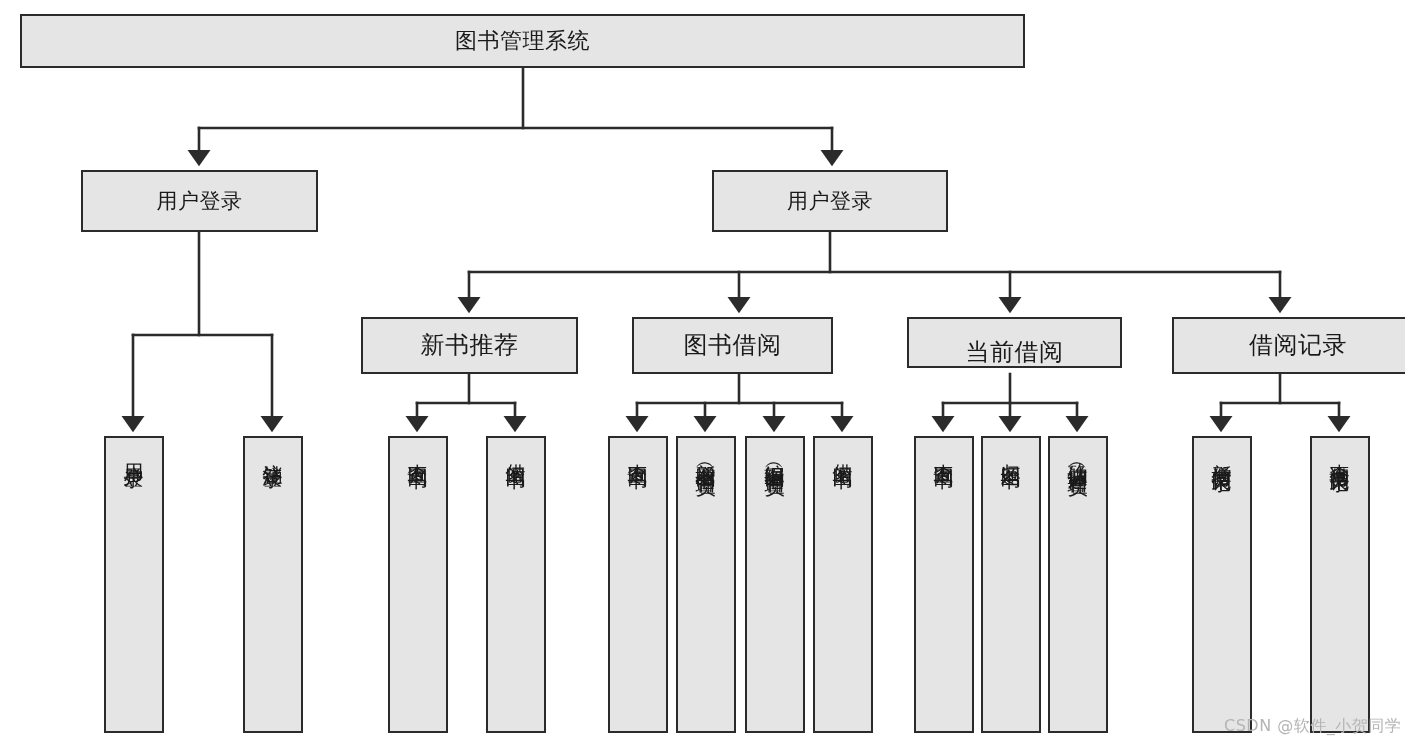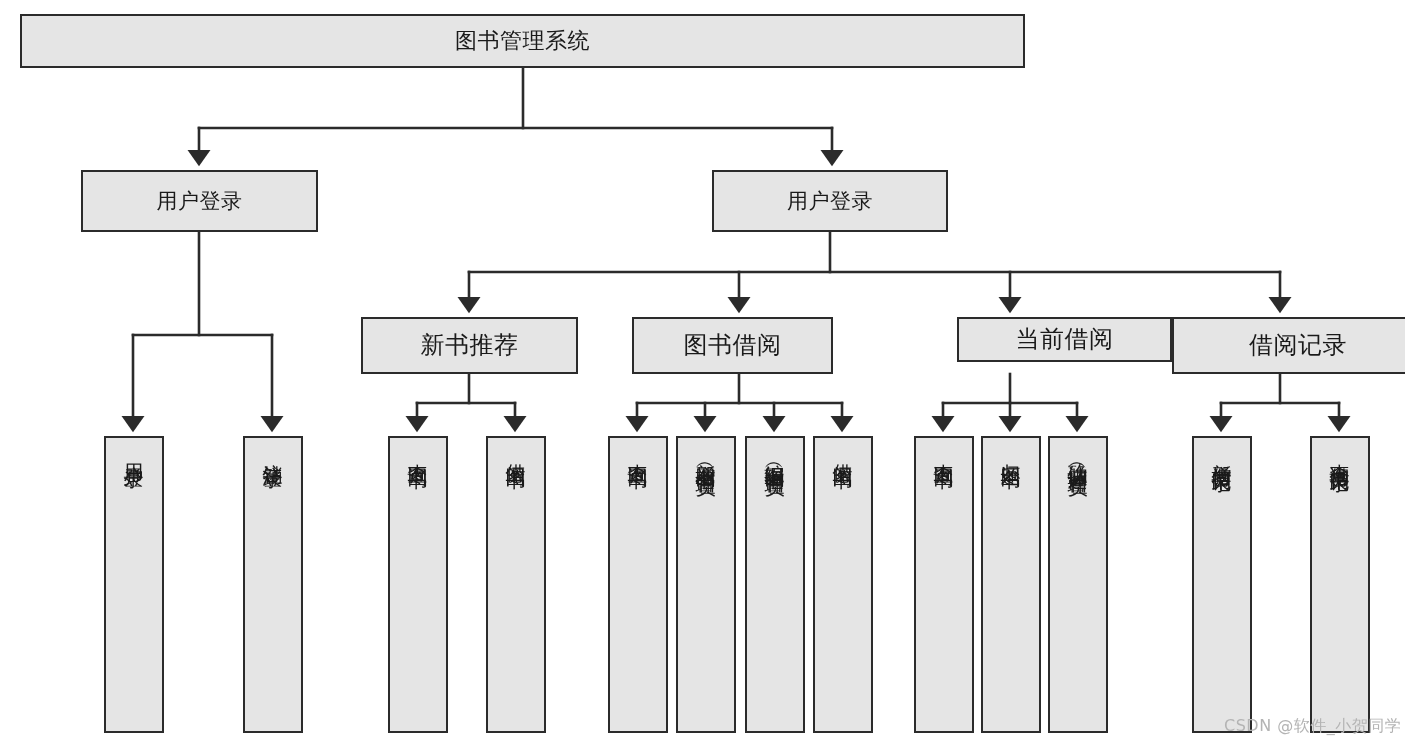--- a/index.html
+++ b/index.html
@@ -144,21 +144,21 @@
   <div class="node branch2 horizontal" style="left:712px; top:170px; width:236px; height:62px;">
     <span class="node-label">用户登录</span>
   </div>
 
   <div class="node branch3 horizontal" style="left:361px; top:317px; width:217px; height:57px;">
     <span class="node-label">新书推荐</span>
   </div>
   <div class="node branch3 horizontal" style="left:632px; top:317px; width:201px; height:57px;">
     <span class="node-label">图书借阅</span>
   </div>
-  <div class="node branch3 horizontal" style="left:957px; top:317px; width:215px; height:45px;">
+  <div class="node branch3 horizontal" style="left:907px; top:317px; width:215px; height:51px;align-items:flex-end;">
     <span class="node-label">当前借阅</span>
   </div>
   <div class="node branch3 horizontal" style="left:1172px; top:317px; width:252px; height:57px;">
     <span class="node-label">借阅记录</span>
   </div>
 
   <div class="node leaf" style="left:104px; top:436px; width:60px; height:297px;">
     <span class="node-label">用户登录</span>
   </div>
   <div class="node leaf" style="left:243px; top:436px; width:60px; height:297px;">

